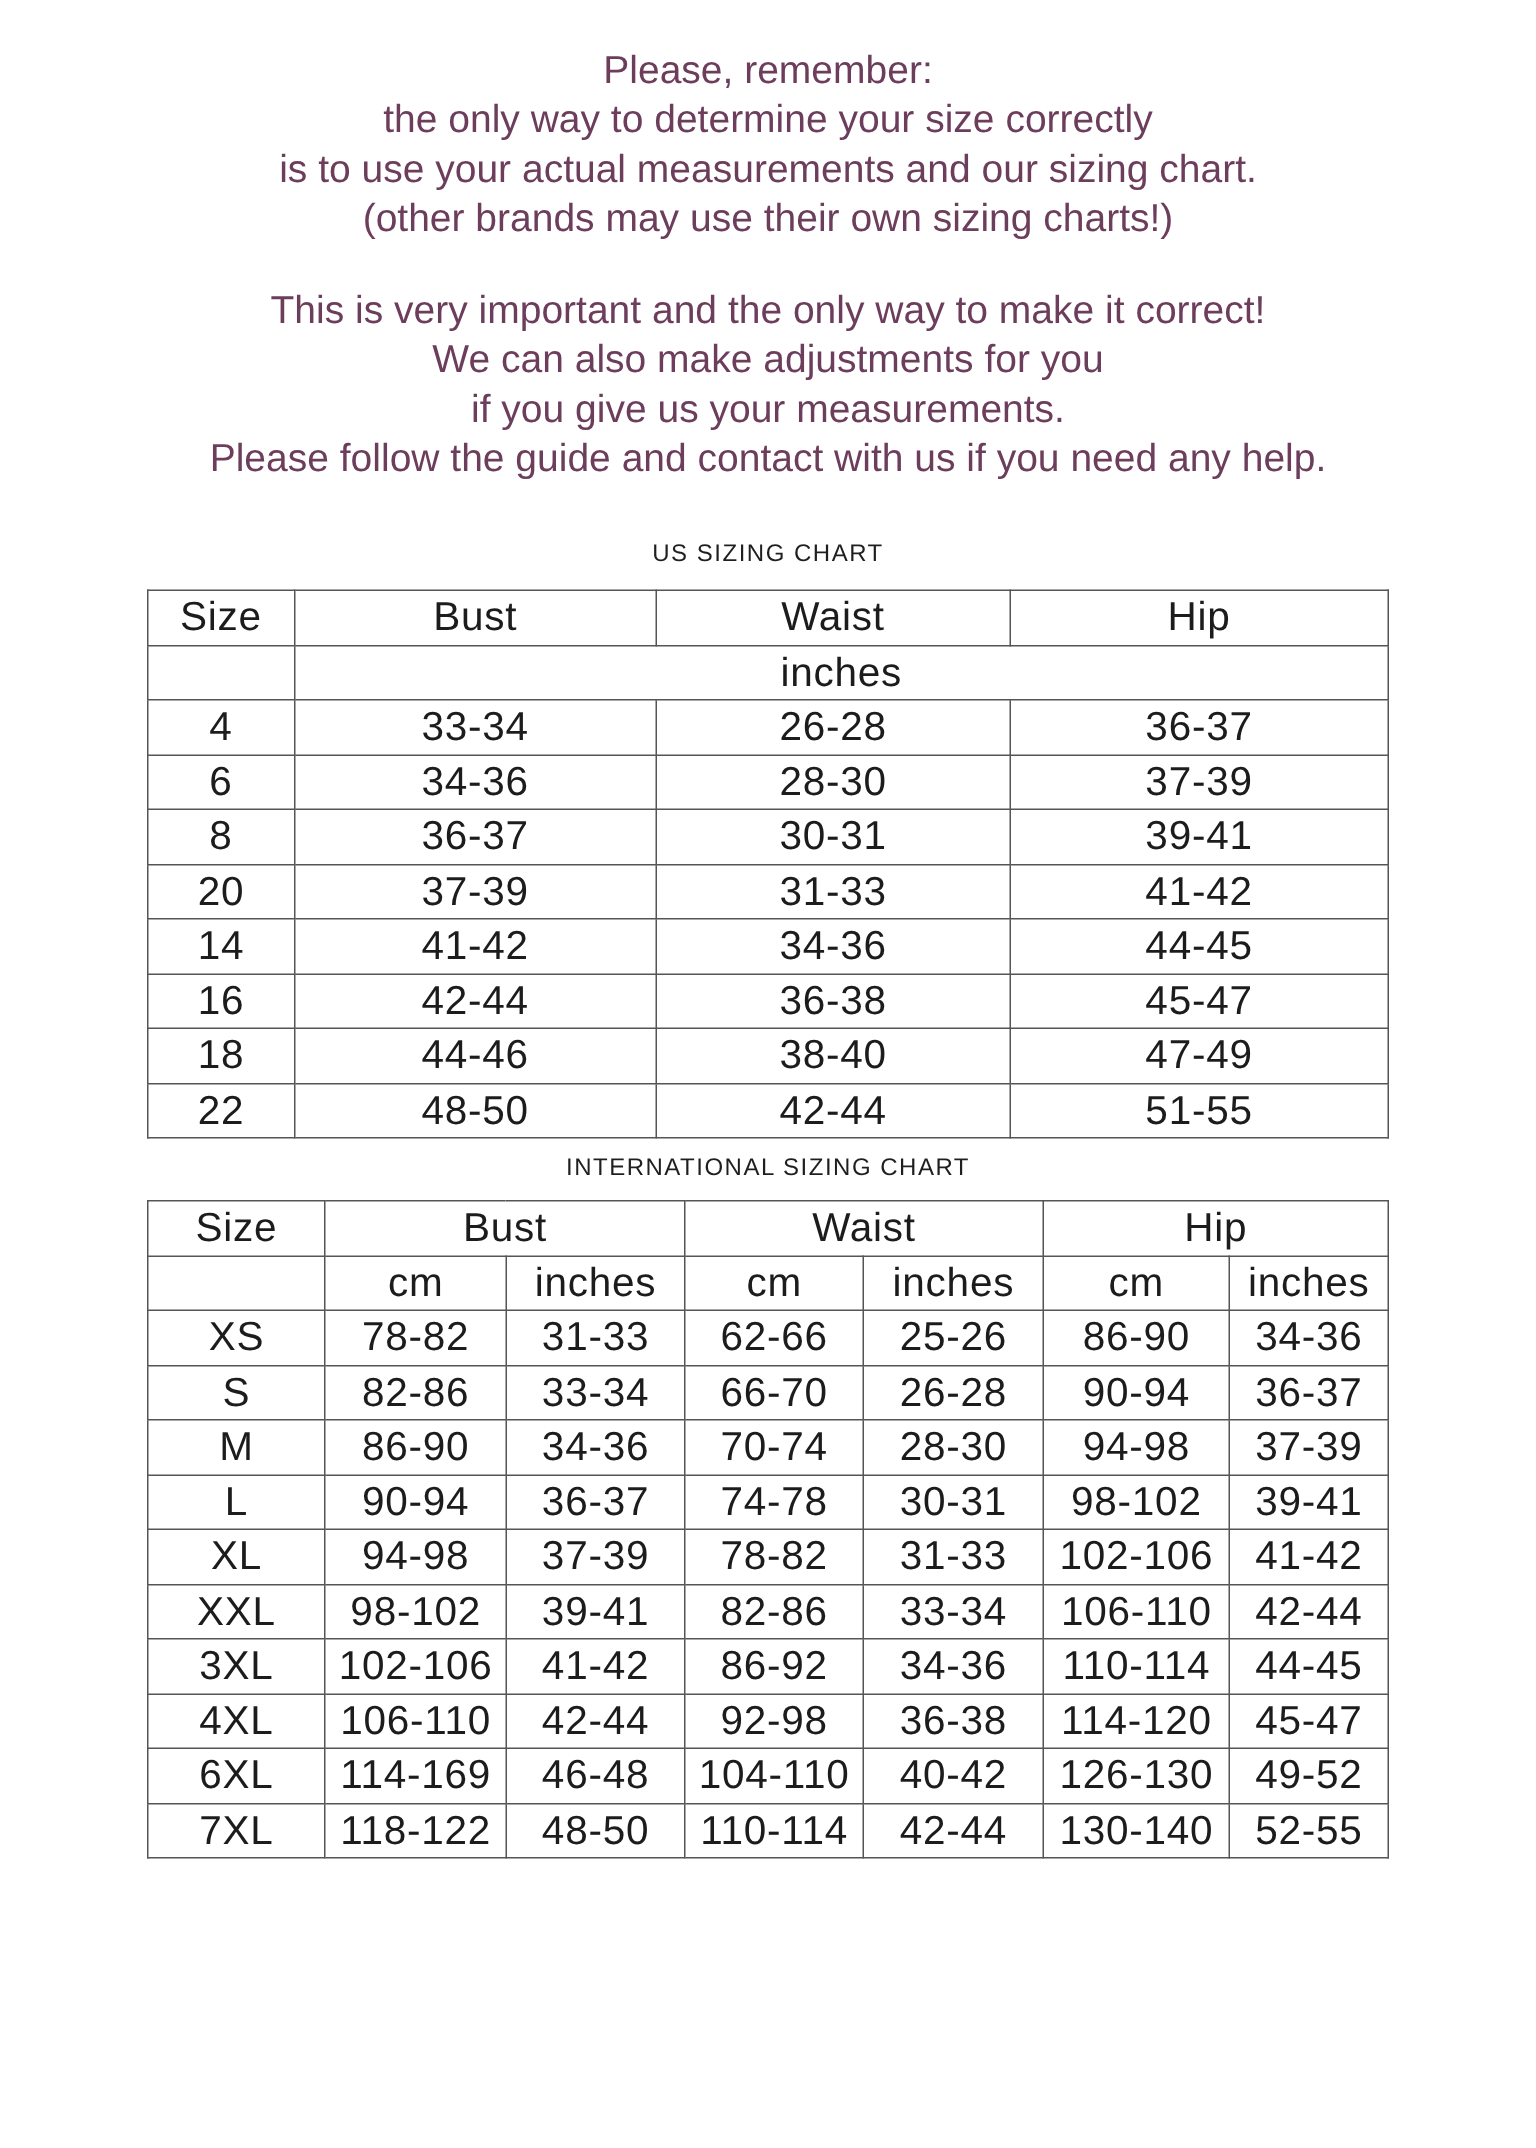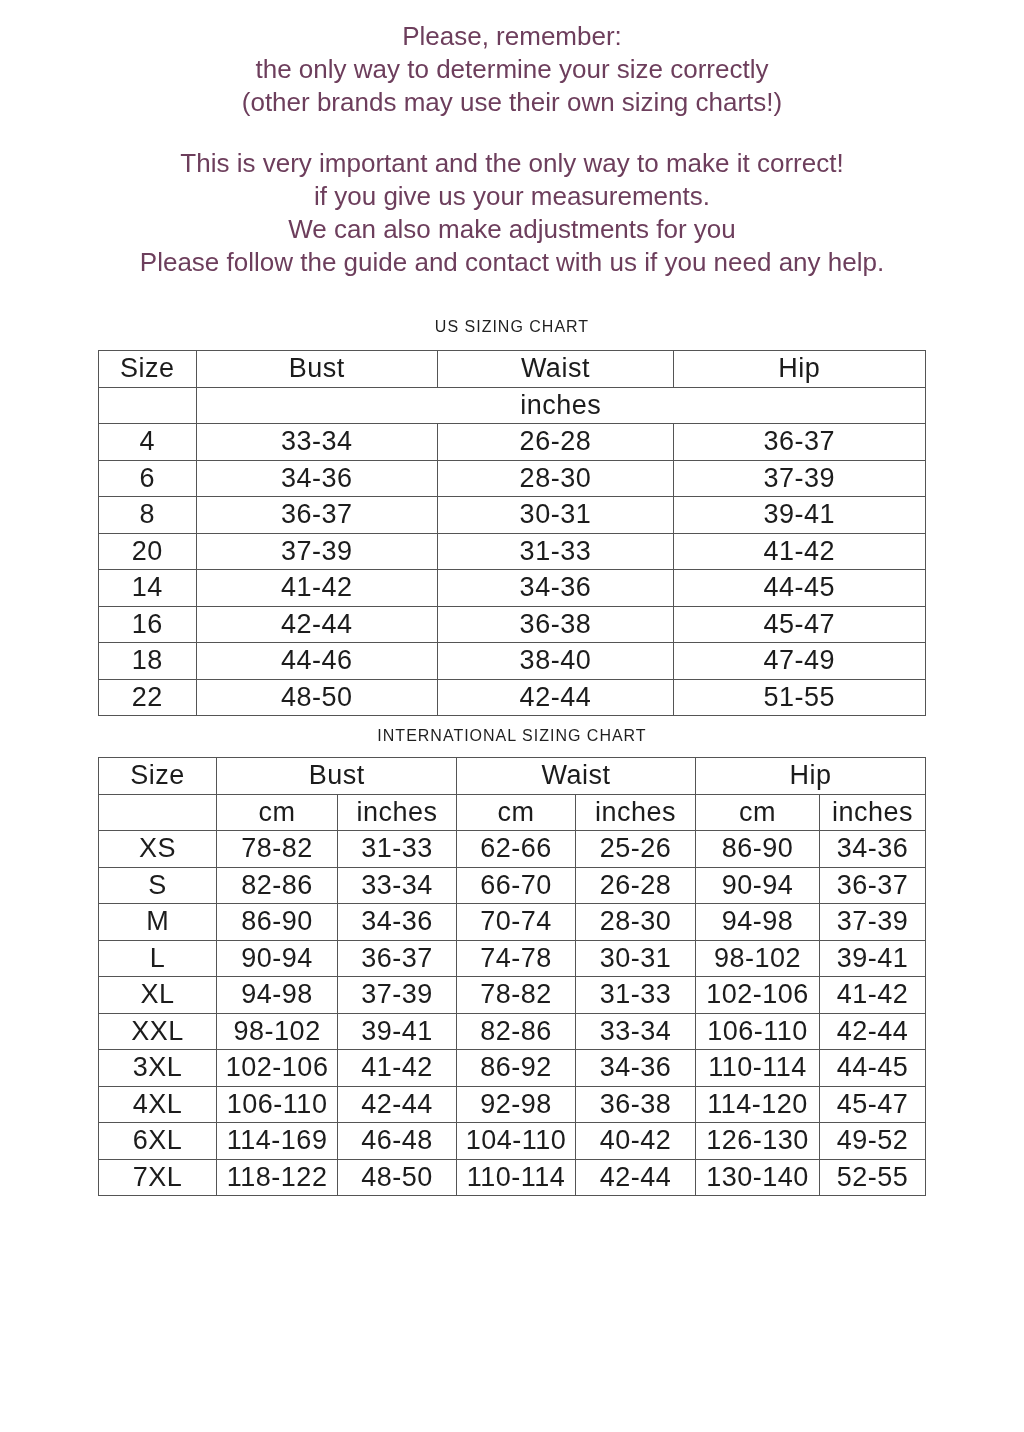--- a/index.html
+++ b/index.html
@@ -13,21 +13,21 @@
     padding: 0;
     background: #ffffff;
   }
   body {
     width: 1024px;
     height: 1432px;
     font-family: "Liberation Sans", sans-serif;
     overflow: hidden;
   }
   .intro {
-    padding-top: 20px;
+    padding-top: 30px;
     text-align: center;
     color: var(--accent);
     font-size: 26px;
     line-height: 33px;
     font-weight: 300;
   }
   .intro-line { margin: 0; }
   .intro-gap { height: 28px; }
   .chart-title {
     text-align: center;
@@ -75,27 +75,28 @@
 </style>
 </head>
 <body>
 
 <div>
 
   <section class="intro">
     <div id="intro-block-1">
         <p class="intro-line">Please, remember:</p>
         <p class="intro-line">the only way to determine your size correctly</p>
+        <p class="intro-line">is to use your actual measurements and our sizing chart.</p>
         <p class="intro-line">(other brands may use their own sizing charts!)</p>
       </div>
     <div class="intro-gap"></div>
     <div id="intro-block-2">
         <p class="intro-line">This is very important and the only way to make it correct!</p>
+        <p class="intro-line">We can also make adjustments for you</p>
         <p class="intro-line">if you give us your measurements.</p>
-        <p class="intro-line">We can also make adjustments for you</p>
         <p class="intro-line">Please follow the guide and contact with us if you need any help.</p>
       </div>
   </section>
 
   <h2 id="us-chart-title" class="chart-title">US SIZING CHART</h2>
 
   <table class="sizing-table">
     <colgroup>
       <col class="us-size">
         <col class="us-bust">

